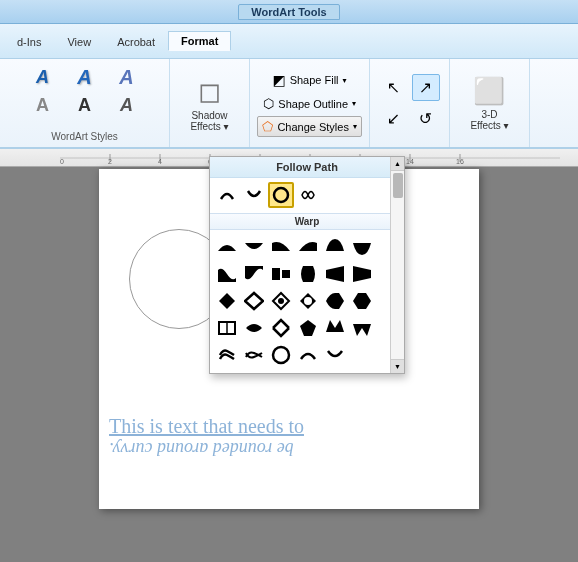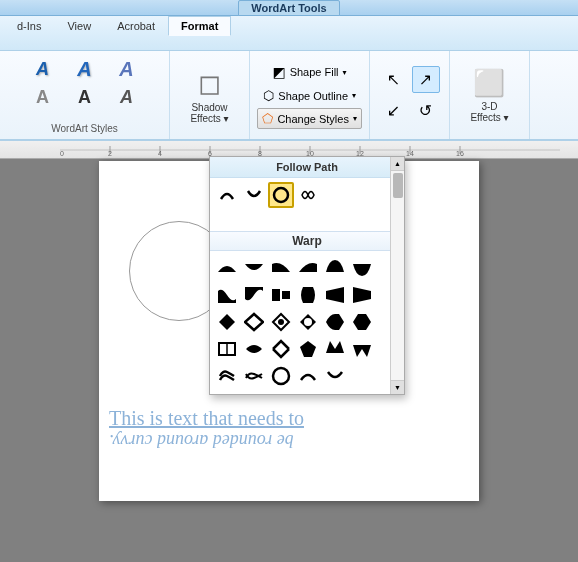--- a/index.html
+++ b/index.html
@@ -9,21 +9,21 @@
       font-family: 'Segoe UI', Arial, sans-serif;
       font-size: 11px;
       background: #f0f0f0;
       overflow: hidden;
       position: relative;
     }
 
     
     .title-bar {
       background: linear-gradient(to bottom, #c5e0f5, #a8d0ef);
-      height: 16px;
+      height: 24px;
       display: flex;
       align-items: center;
       justify-content: center;
       border-bottom: 1px solid #7ab0d8;
       position: relative;
     }
     .title-bar-text {
       font-size: 11px;
       font-weight: bold;
       color: #1a3a5c;
@@ -31,21 +31,21 @@
       padding: 1px 12px;
       border: 1px solid #7ab0d8;
       border-radius: 2px 2px 0 0;
     }
 
     
     .ribbon-tabs {
       background: linear-gradient(to bottom, #e8f4fd, #d0e8f8);
       height: 35px;
       display: flex;
-      align-items: flex-start;
+      align-items: center;
       padding-left: 4px;
       border-bottom: 1px solid #aed0e8;
     }
     .ribbon-tab {
       padding: 3px 12px;
       font-size: 11px;
       color: #333;
       cursor: pointer;
       border: 1px solid transparent;
       border-bottom: none;
@@ -225,28 +225,27 @@
       border-radius: 2px;
     }
     .shape-item.selected { background: #ffe88a; border: 2px solid #c8a000; }
 
     .shape-item svg {
       width: 20px;
       height: 20px;
     }
 
     .dropdown-section-label {
-      font-size: 12px;
+      font-size: 10px;
       font-weight: bold;
       color: #333;
       padding: 2px 4px;
       background: linear-gradient(to bottom, #f8fbff, #eaf3fb);
       border-top: 1px solid #d0e0f0;
       border-bottom: 1px solid #d0e0f0;
-      margin-top: 18px;
     }
 
     
     .document-area {
       background: #808080;
       height: calc(562px - 22px - 24px - 90px);
       position: relative;
       overflow: hidden;
     }
 

